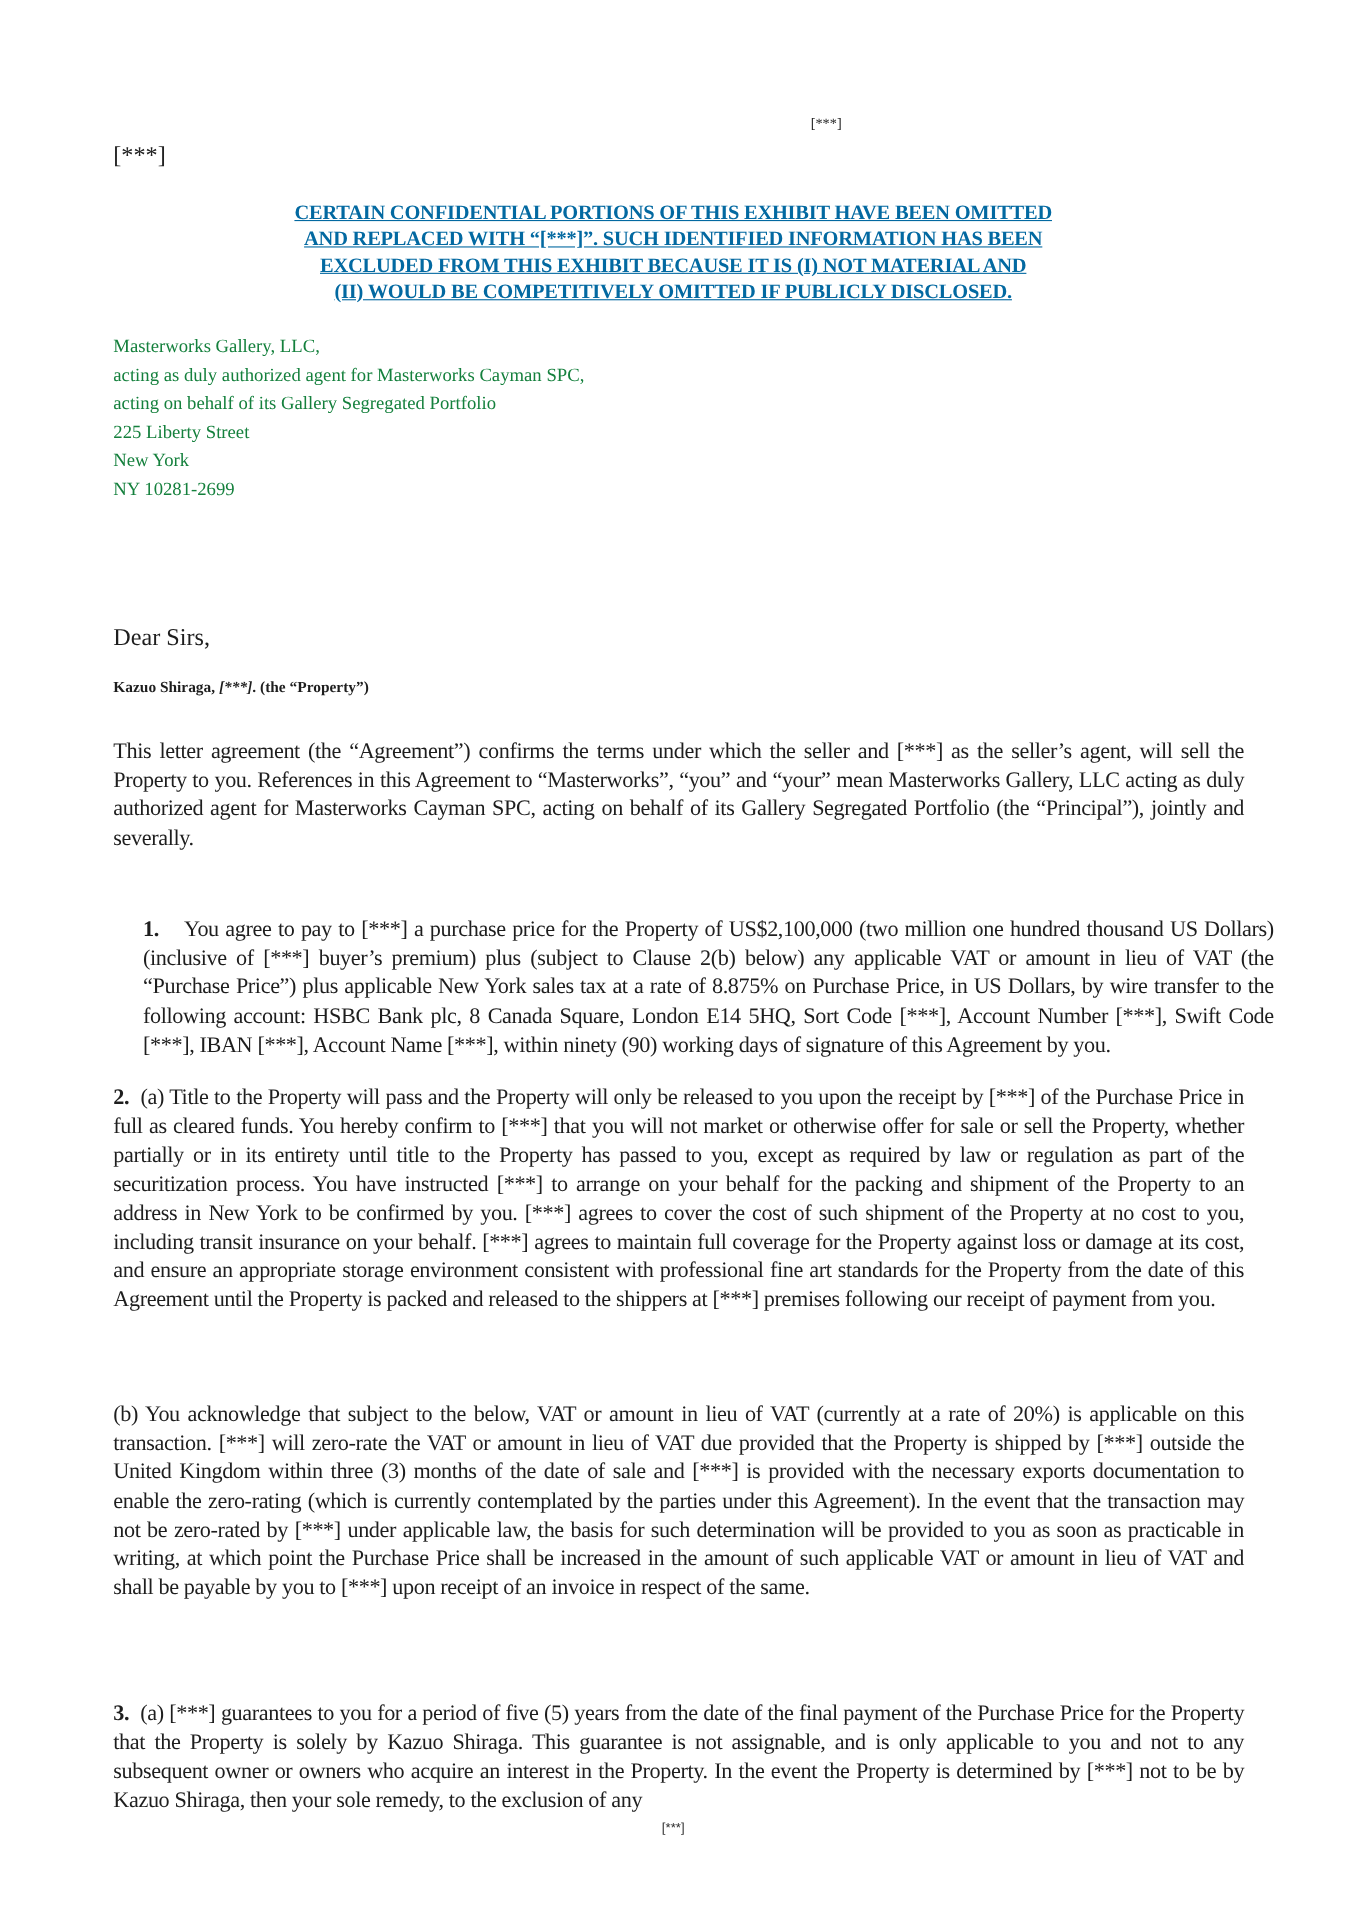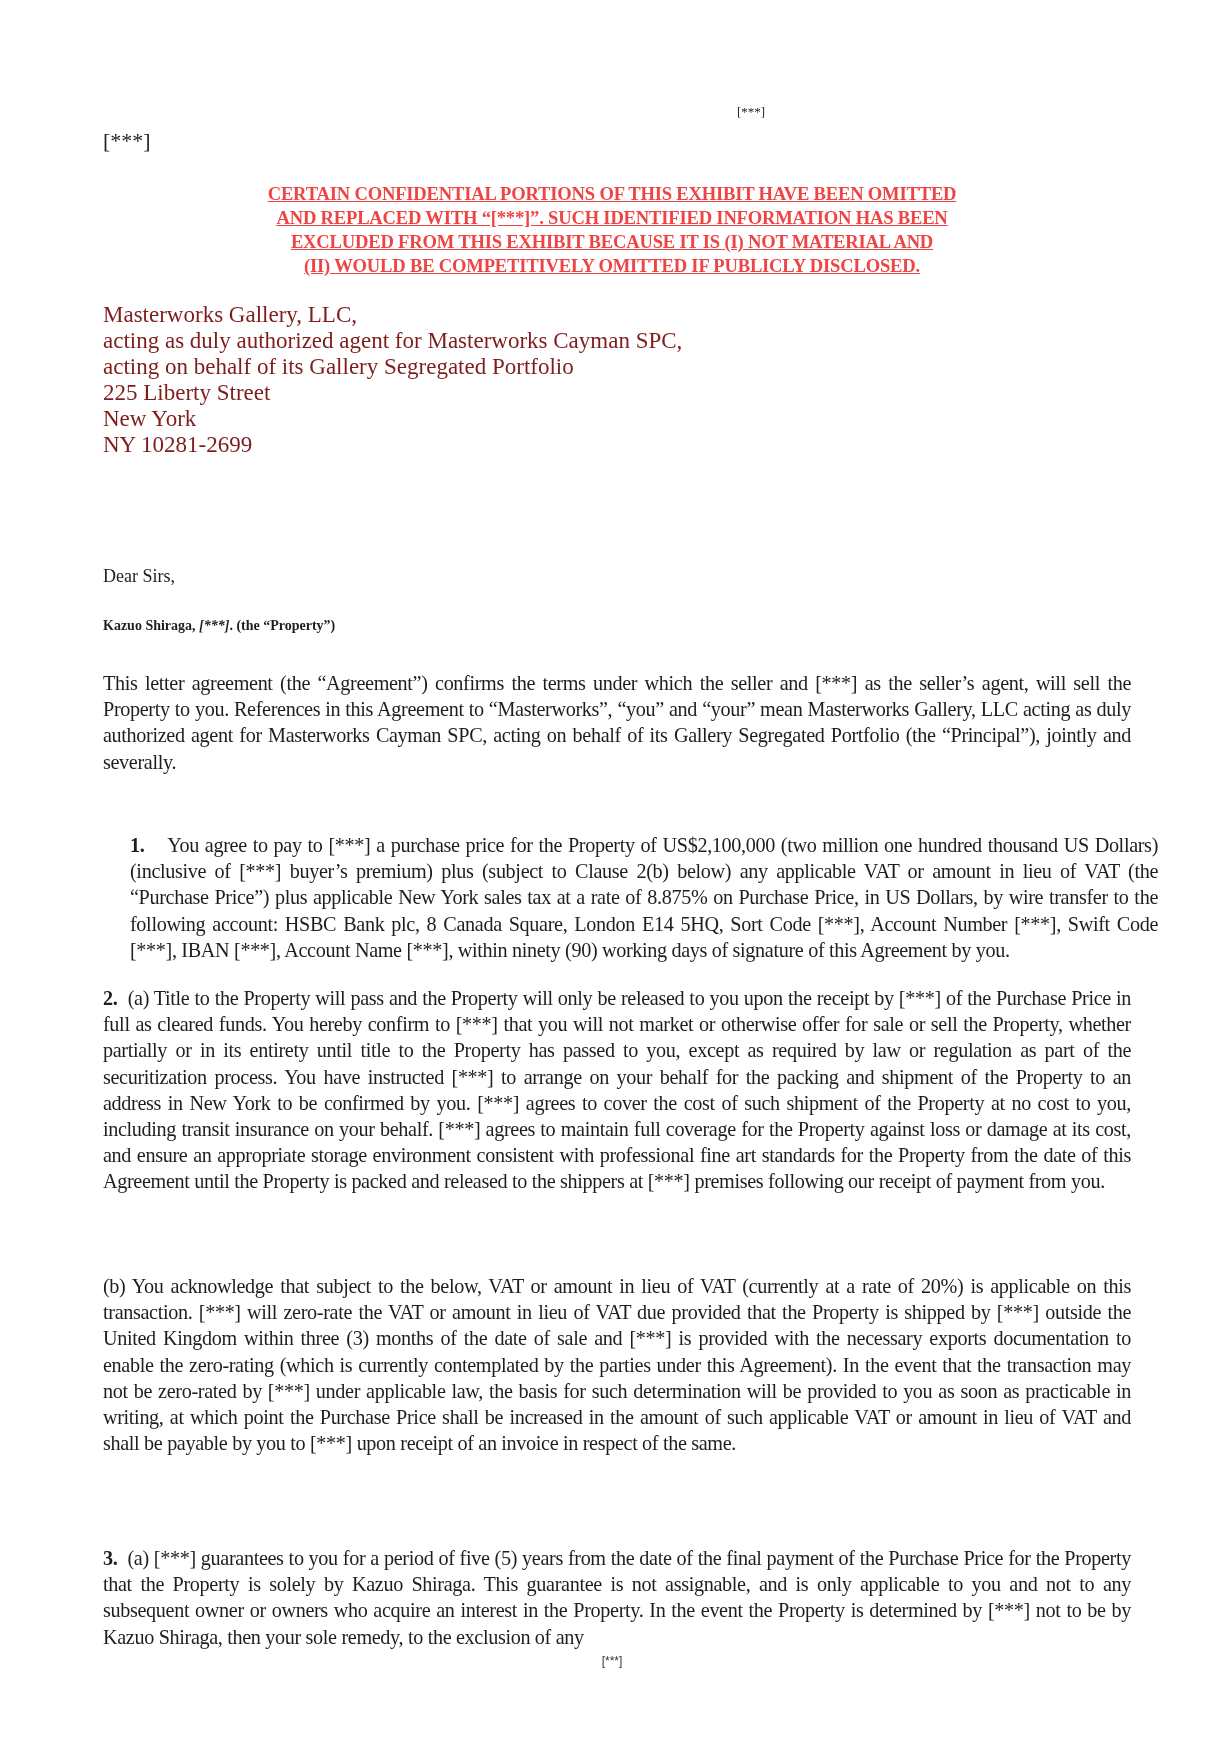--- a/index.html
+++ b/index.html
@@ -13,35 +13,35 @@
       position: absolute; left: 737px; top: 104px;
       font-size: 13px; color: #222;
     }
     .hdr-left {
       position: absolute; left: 103px; top: 128px;
       font-size: 22px; color: #222;
     }
     .notice {
       position: absolute; left: 200px; top: 182px; width: 824px;
       text-align: center; font-weight: bold; text-decoration: underline;
-      font-size: 18.6px; line-height: 24px; color: #ef4444;
+      font-size: 18.6px; line-height: 24px; color: #0369a1;
       letter-spacing: -0.2px;
     }
     .notice div { white-space: nowrap; }
     .addr {
       position: absolute; left: 103px; top: 302px;
-      font-size: 23px; line-height: 26px; color: #7f1d1d;
+      font-size: 17px; line-height: 26px; color: #15803d;
     }
     .addr div { white-space: nowrap; }
     .body-text {
       position: absolute; left: 103px; width: 1028px;
       font-size: 20.2px; line-height: 26.2px; color: #1e1e1e;
       text-align: justify; letter-spacing: -0.35px;
     }
-    .salute { position: absolute; left: 103px; top: 566px; font-size: 18px; }
+    .salute { position: absolute; left: 103px; top: 566px; font-size: 22px; }
     .subject { position: absolute; left: 103px; top: 618px; font-size: 14px; font-weight: bold; }
     .subject i { font-style: italic; }
     .p-intro { top: 670px; }
     .p1 { top: 832px; margin-left: 27px; }
     .p2a { top: 985px; }
     .p2b { top: 1273px; }
     .p3 { top: 1545px; }
     .num { font-weight: bold; }
     .footer {
       position: absolute; left: 0; width: 1224px; top: 1654px;

